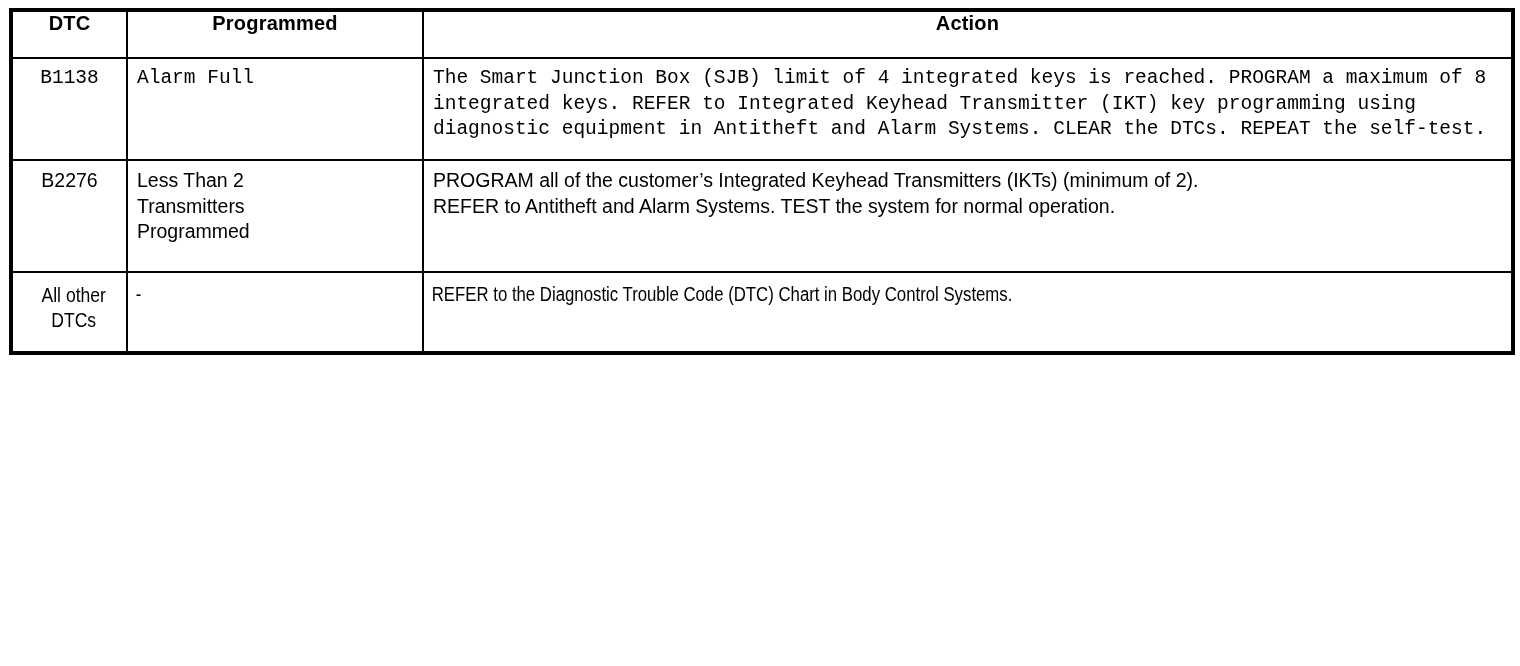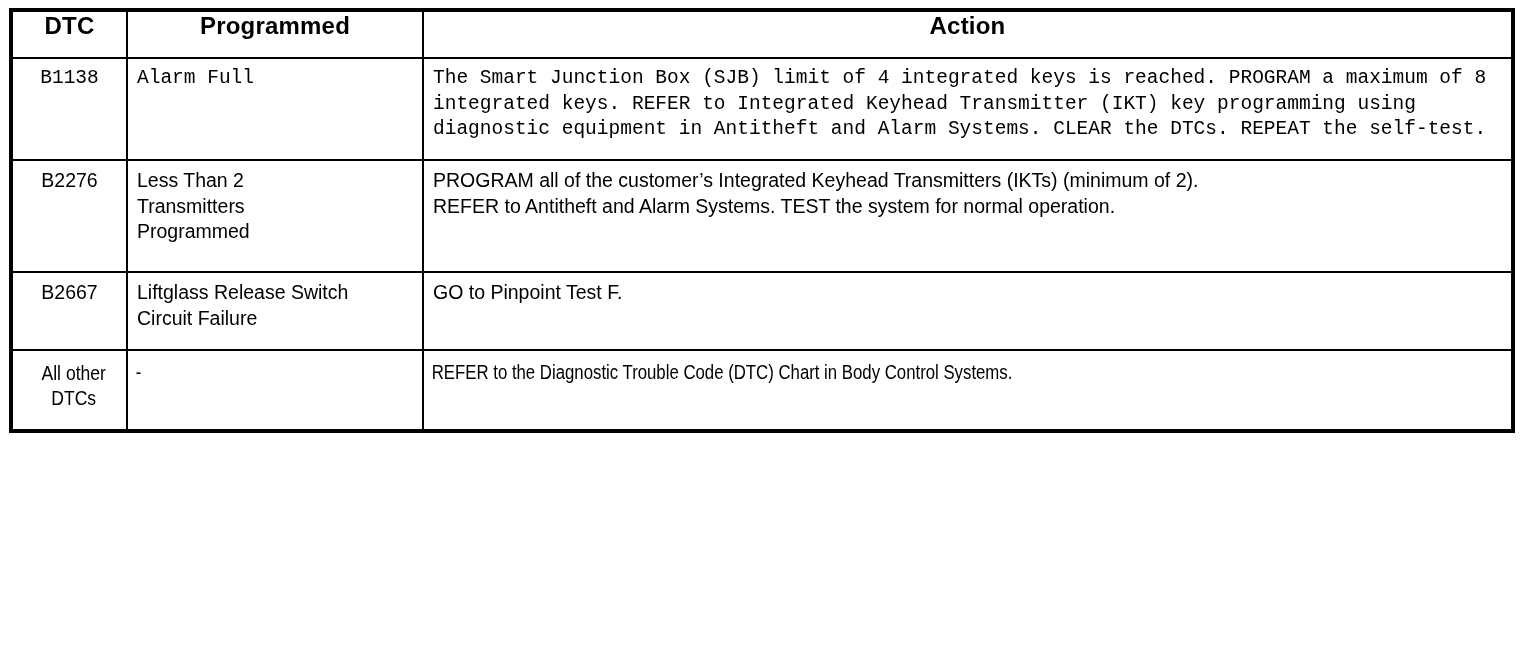--- a/index.html
+++ b/index.html
@@ -40,21 +40,21 @@
   
   col.c-dtc   { width: 116px; }
   col.c-desc  { width: 296px; }
   col.c-act   { width: 1090px; }
 
   thead th {
     height: 45px;
     text-align: center;
     vertical-align: middle;
     font-weight: bold;
-    font-size: 24px;
+    font-size: 20px;
     letter-spacing: 0.2px;
   }
   th .hdr-inner {
     display: block;
     padding: 0 6px;
   }
 
   td .cell {
     display: block;
     font-size: 19.5px;
@@ -154,32 +154,20 @@
 Transmitters
 Programmed</span>
         </td>
         <td class="act">
           <span class="cell">PROGRAM all of the customer’s Integrated Keyhead Transmitters (IKTs) (minimum of 2).
 REFER to Antitheft and Alarm Systems. TEST the system for normal operation.</span>
         </td>
       </tr>
 
 
-      <tr class="r4">
-        <td class="dtc">
-          <span class="cell">B2667</span>
-        </td>
-        <td class="desc">
-          <span class="cell">Liftglass Release Switch
-Circuit Failure</span>
-        </td>
-        <td class="act">
-          <span class="cell">GO to Pinpoint Test F.</span>
-        </td>
-      </tr>
 
 
       <tr class="r6">
         <td class="dtc">
           <span class="cell">All other
 DTCs</span>
         </td>
         <td class="desc">
           <span class="cell">-</span>
         </td>

